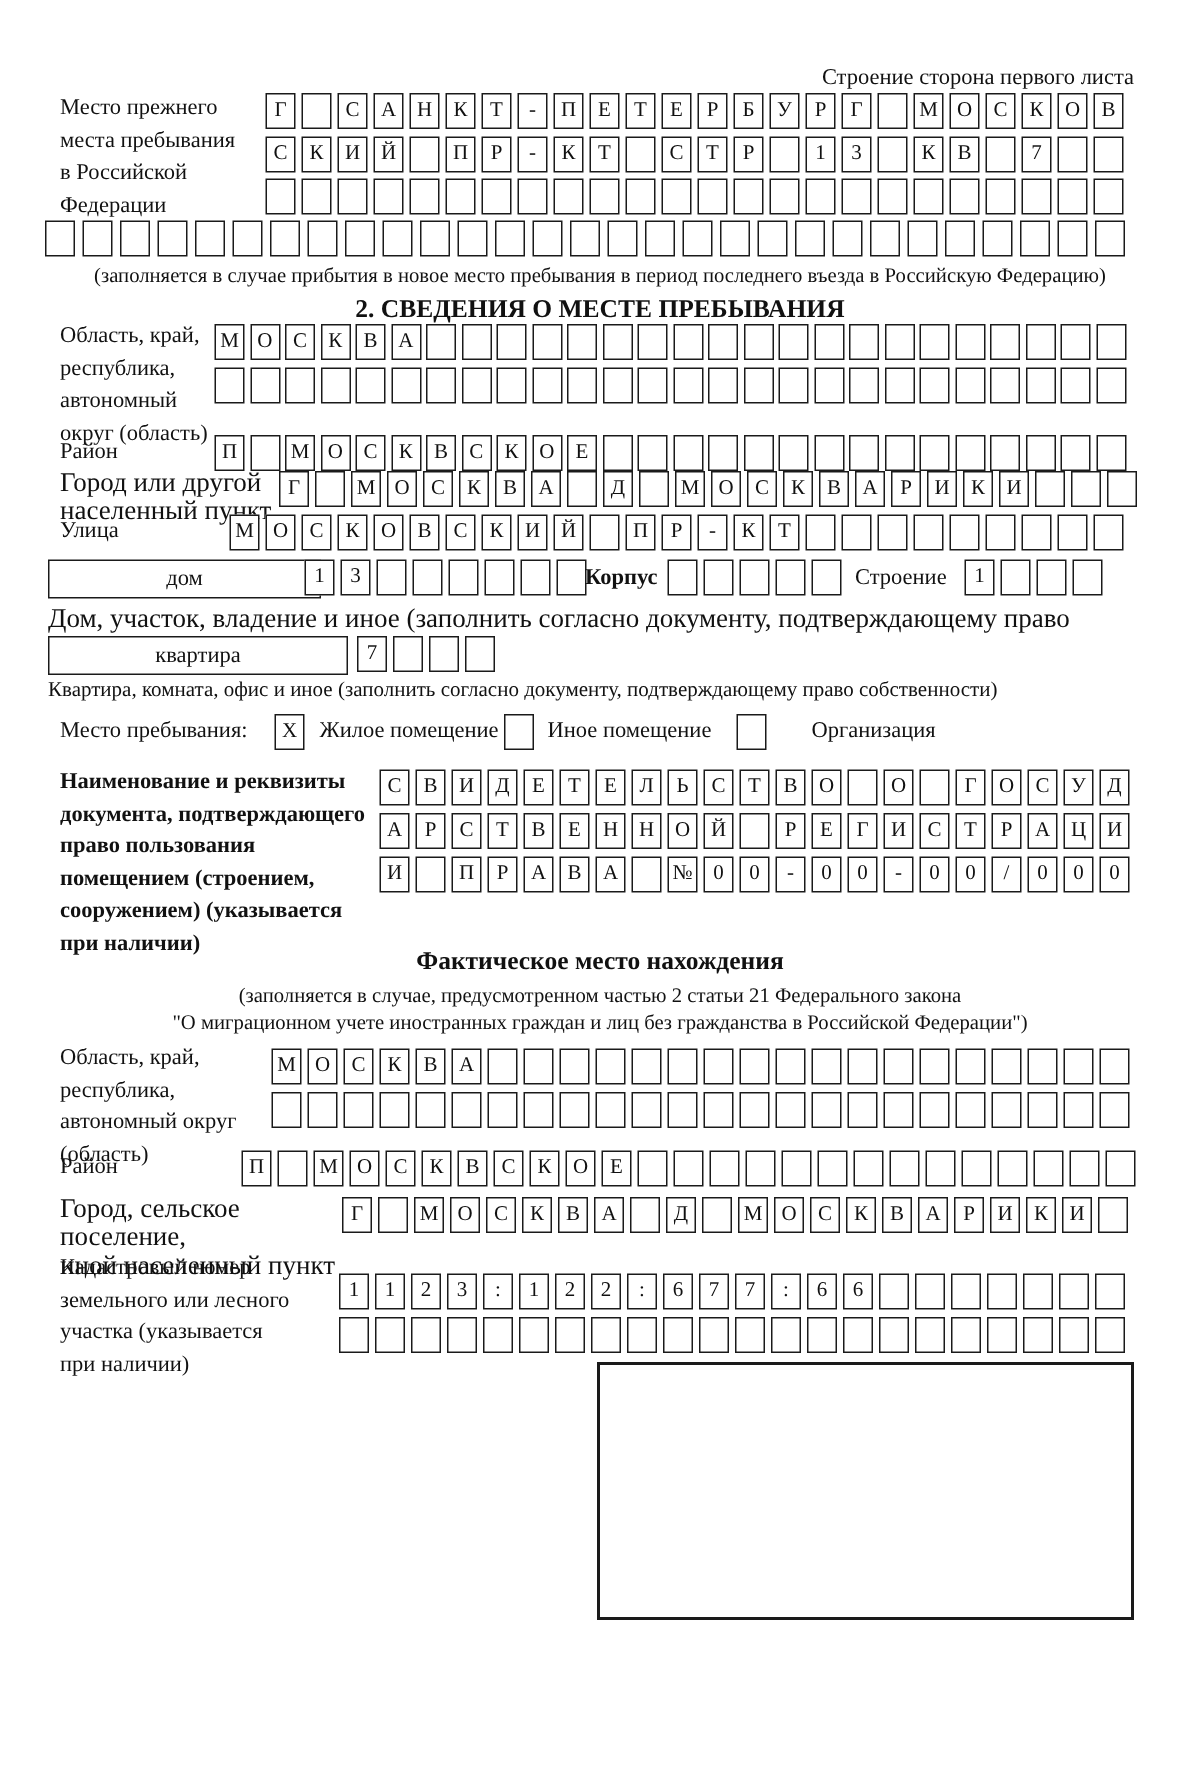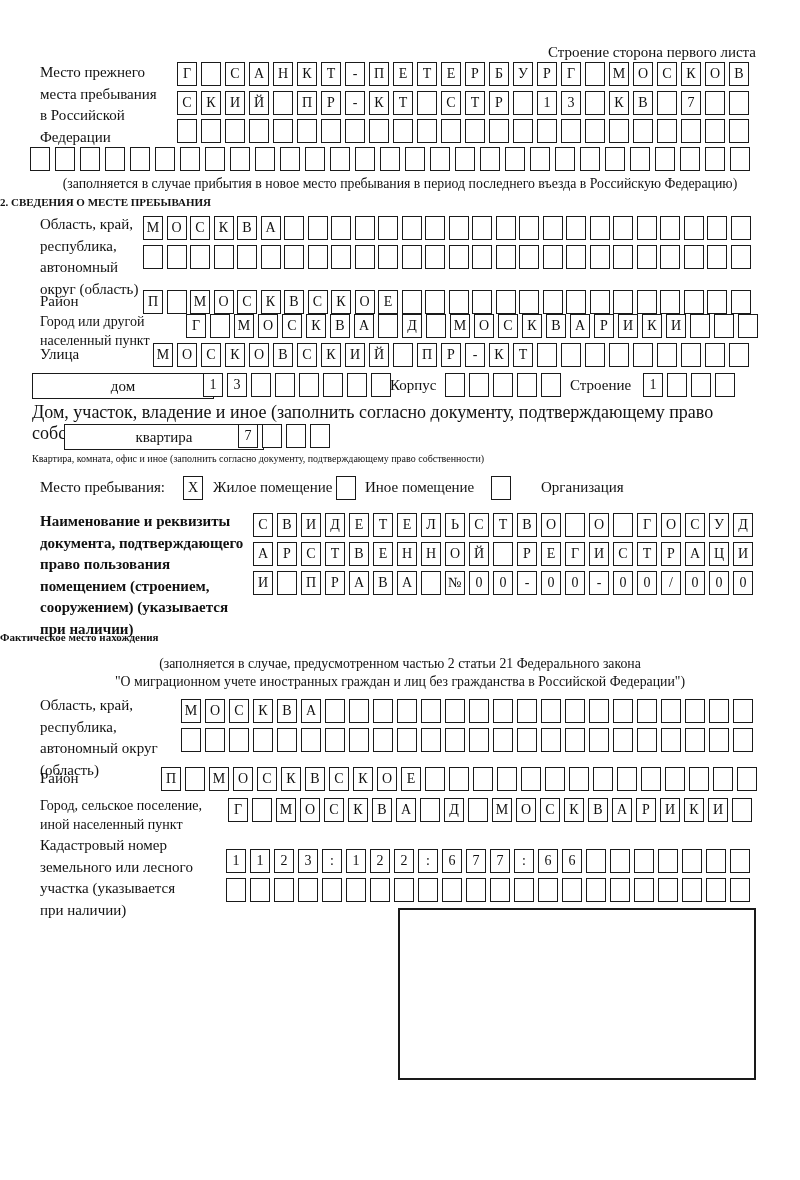--- a/index.html
+++ b/index.html
@@ -3,23 +3,23 @@
 <meta charset="utf-8">
 <style>
   html,body{margin:0;padding:0;background:#fff;}
   #page{
     position:relative;width:800px;height:1180px;background:#ffffff;
     font-family:"Liberation Serif","DejaVu Serif",serif;color:#111;
     overflow:hidden;
   }
   .abs{position:absolute;}
   .lbl{font-size:15px;line-height:21.5px;white-space:pre-line;}
-  .lbl-sm{font-size:14px;line-height:19px;white-space:pre-line;}
+  .lbl-sm{font-size:18px;line-height:19px;white-space:pre-line;}
   .cap{font-size:13.8px;text-align:center;}
-  .title{font-size:11px;font-weight:bold;}
+  .title{font-size:17px;font-weight:bold;text-align:center;}
   .row{display:flex;gap:4px;}
   .g35{gap:3.5px;}
   .g5{gap:5px;}
   .cell{
     box-sizing:border-box;width:20px;height:24px;border:1.6px solid #1a1a1a;
     display:inline-flex;align-items:center;justify-content:center;
     font-size:14px;background:#fff;flex:none;
   }
   .widebox{
     box-sizing:border-box;border:1.6px solid #1a1a1a;height:26px;
@@ -305,45 +305,45 @@
   <div class="abs row" style="left:203px;top:373px;">
       <span class="cell">1</span>
       <span class="cell">3</span>
       <span class="cell"></span>
       <span class="cell"></span>
       <span class="cell"></span>
       <span class="cell"></span>
       <span class="cell"></span>
       <span class="cell"></span>
     </div>
-  <div class="abs lbl" style="left:390px;top:375px;">Корпус</div>
+  <div class="abs lbl" style="left:390px;top:375px;font-weight:bold;">Корпус</div>
   <div class="abs row" style="left:445px;top:373px;">
       <span class="cell"></span>
       <span class="cell"></span>
       <span class="cell"></span>
       <span class="cell"></span>
       <span class="cell"></span>
     </div>
   <div class="abs lbl" style="left:570px;top:375px;">Строение</div>
   <div class="abs row" style="left:643px;top:373px;">
       <span class="cell">1</span>
       <span class="cell"></span>
       <span class="cell"></span>
       <span class="cell"></span>
     </div>
   <div class="abs" style="left:32px;top:402px;font-size:18px;">Дом, участок, владение и иное (заполнить согласно документу, подтверждающему право собственности)</div>
 
-  <div class="abs widebox" style="left:32px;top:424px;width:200px;margin-left:32px;">квартира</div>
+  <div class="abs widebox" style="left:32px;top:424px;width:200px;">квартира</div>
   <div class="abs row" style="left:238px;top:424px;">
       <span class="cell">7</span>
       <span class="cell"></span>
       <span class="cell"></span>
       <span class="cell"></span>
     </div>
-  <div class="abs" style="left:32px;top:453px;font-size:10px;">Квартира, комната, офис и иное (заполнить согласно документу, подтверждающему право собственности)</div>
+  <div class="abs" style="left:32px;top:453px;font-size:14px;">Квартира, комната, офис и иное (заполнить согласно документу, подтверждающему право собственности)</div>
 
   <div class="abs lbl" style="left:40px;top:477px;">Место пребывания:</div>
   <div class="abs row" style="left:183px;top:476px;">
       <span class="cell">X</span>
     </div>
   <div class="abs lbl" style="left:213px;top:477px;">Жилое помещение</div>
   <div class="abs row" style="left:336px;top:476px;">
       <span class="cell"></span>
     </div>
   <div class="abs lbl" style="left:365px;top:477px;">Иное помещение</div>

